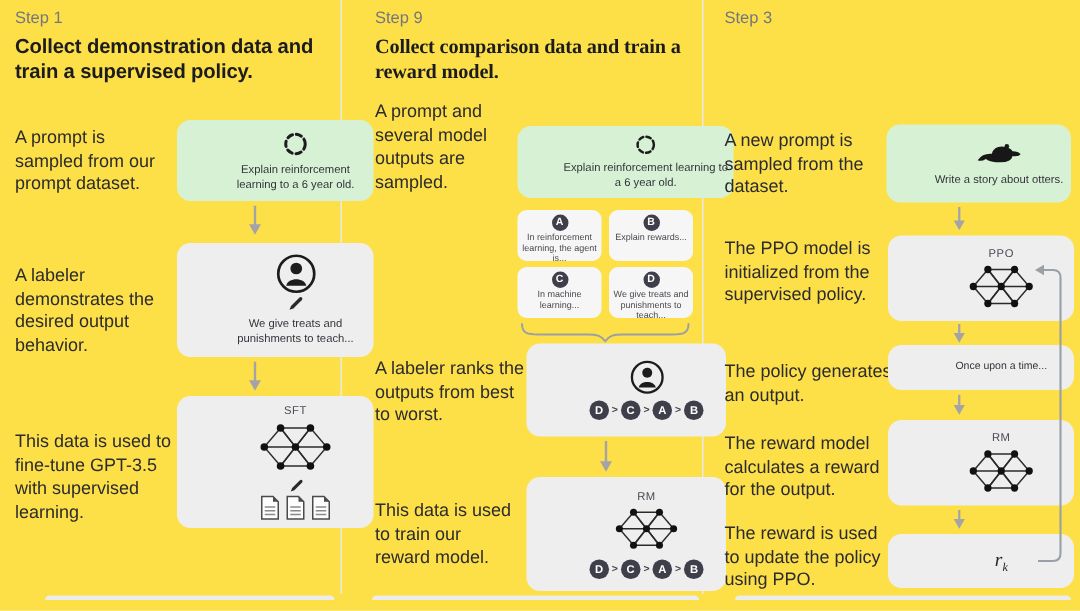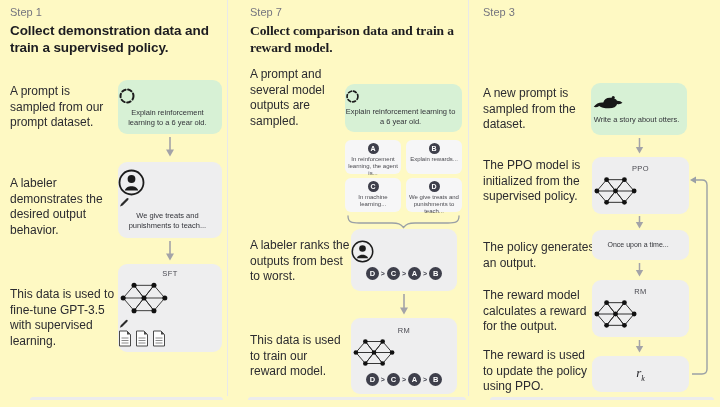--- a/index.html
+++ b/index.html
@@ -1,23 +1,23 @@
 <!DOCTYPE html>
 <html><head>
 <meta charset="utf-8">
 <style>
   html,body{margin:0;padding:0;}
-  .canvas{position:relative;width:720px;height:407px;background:#fef9c3;
+  .canvas{position:relative;width:720px;height:407px;background:#fde047;
     font-family:"Liberation Sans",sans-serif;color:#202123;overflow:hidden;}
   .divider-v{position:absolute;top:0;width:1px;height:396px;background:#e9e9e9;}
   .card-edge{position:absolute;height:3px;background:#ececec;border-radius:3px 3px 0 0;top:397px;}
   .step-label{position:absolute;font-size:11px;color:#75757f;}
   .col-title{position:absolute;font-size:13.5px;font-weight:bold;line-height:1.27;color:#1c1c20;letter-spacing:-0.1px;}
   .caption{position:absolute;font-size:12px;line-height:1.3;color:#2b2b30;}
-  .box{position:absolute;border-radius:9px;display:flex;flex-direction:column;justify-content:center;text-align:center;}
+  .box{position:absolute;border-radius:9px;display:flex;flex-direction:column;align-items:center;justify-content:center;text-align:center;padding-left:27px;}
   .green{background:#d7f1d5;}
   .gray{background:#eeeeef;}
   .box-text{font-size:7.5px;line-height:1.3;color:#33343a;margin-top:3px;max-width:95%;}
   .model-label{font-size:7.5px;color:#4a4a52;letter-spacing:0.4px;margin-bottom:1px;}
   .mini-box{position:absolute;width:56px;height:34px;background:#f6f6f7;border-radius:6px;
     display:flex;flex-direction:column;align-items:center;padding-top:3px;box-sizing:border-box;}
   .letter-badge{width:11px;height:11px;border-radius:50%;background:#3e3f4b;color:#fff;
     font-size:7px;font-weight:bold;display:flex;align-items:center;justify-content:center;flex:0 0 auto;}
   .mini-text{font-size:6px;line-height:1.15;color:#4a4a50;text-align:center;margin-top:2px;padding:0 3px;}
   .rankrow{display:flex;align-items:center;justify-content:center;gap:2px;margin-top:4px;}
@@ -147,21 +147,21 @@
             <path d="M1.5,1 H9 L12.5,4.5 V16 H1.5 Z" fill="#fdfdfd" stroke="#4a4a4a" stroke-width="1"></path>
             <path d="M9,1 V4.5 H12.5 Z" fill="#4a4a4a"></path>
             <line x1="3.5" y1="8" x2="10.5" y2="8" stroke="#8a8a8a"></line>
             <line x1="3.5" y1="10.5" x2="10.5" y2="10.5" stroke="#8a8a8a"></line>
             <line x1="3.5" y1="13" x2="10.5" y2="13" stroke="#8a8a8a"></line>
           </svg>
         </span>
     </div>
   </div>
 
-  <div class="step-label" style="left:250px;top:6px;">Step 7</div>
+  <div class="step-label" style="left:250px;top:6px;">Step 9</div>
   <div class="col-title" style="left:250px;top:22px;width:212px;font-family:Liberation Serif, serif;">Collect comparison data and train a reward model.</div>
 
   <div class="caption" style="left:250px;top:67px;width:96px;">A prompt and several model outputs are sampled.</div>
   <div class="caption" style="left:250px;top:238px;width:106px;">A labeler ranks the outputs from best to worst.</div>
   <div class="caption" style="left:250px;top:333px;width:96px;">This data is used to train our reward model.</div>
 
   <div class="box green" style="left:345px;top:84px;width:117px;height:48px;">
     <span>
       <svg width="15" height="15" viewBox="0 0 18 18">
           <circle cx="9" cy="9" r="6.5" fill="none" stroke="#1c1c1c" stroke-width="2" stroke-dasharray="3.6 2.6" stroke-linecap="round"></circle>

